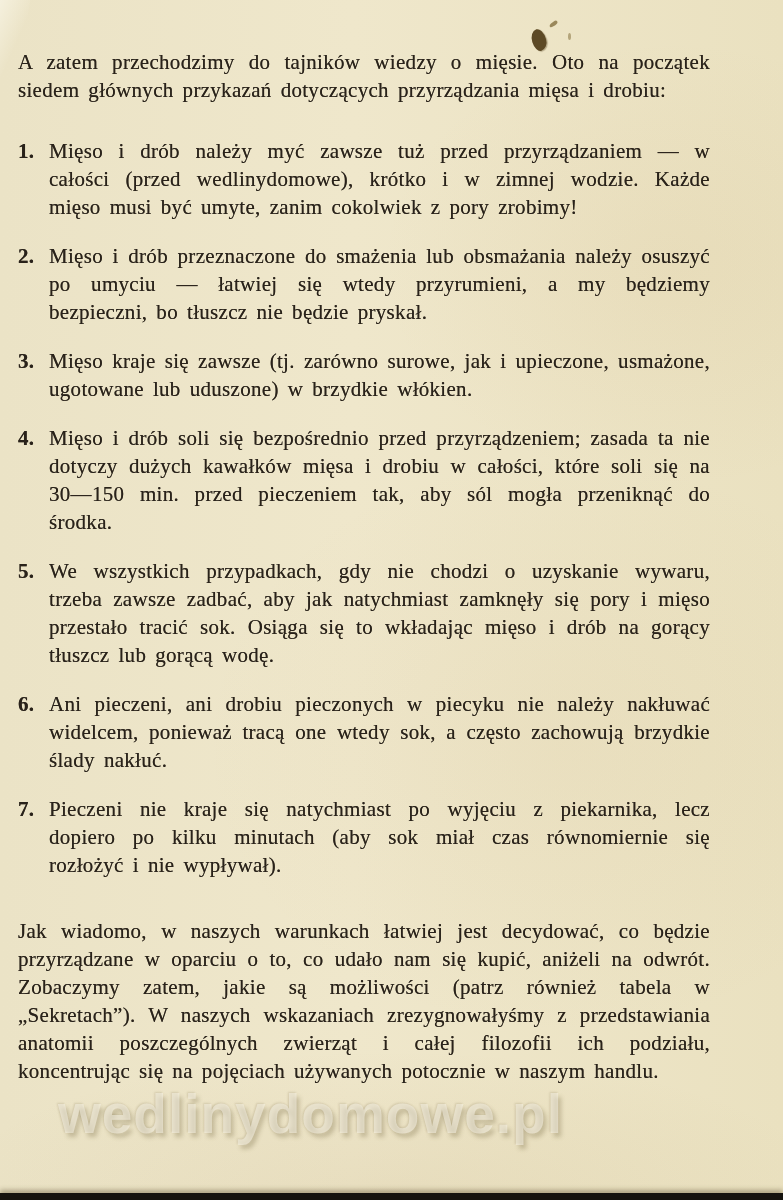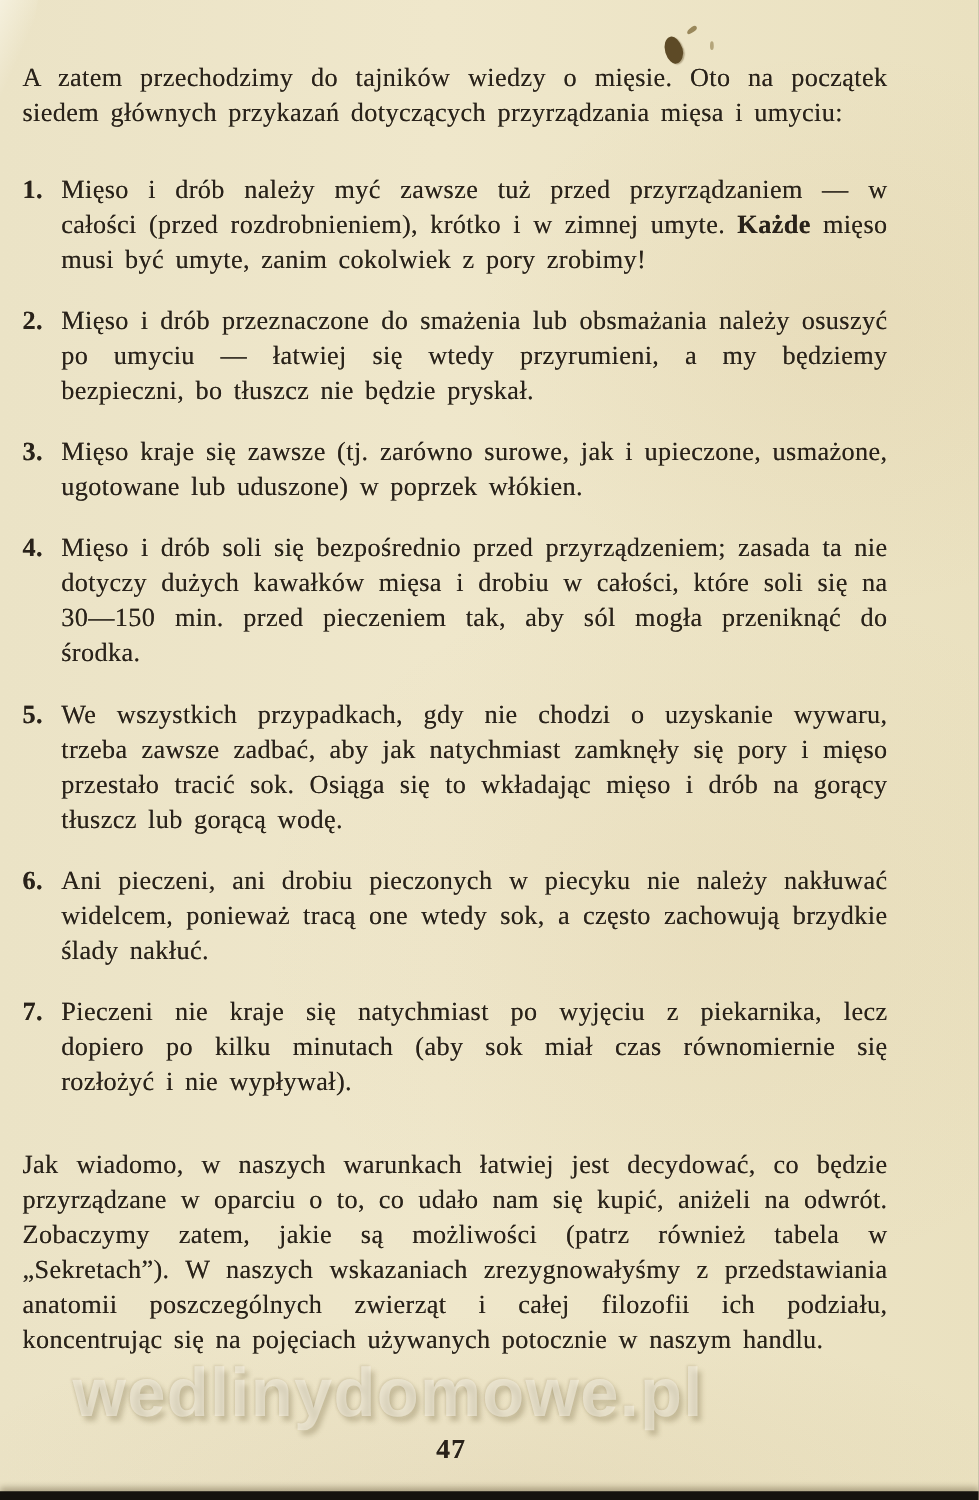--- a/index.html
+++ b/index.html
@@ -39,21 +39,21 @@
   }
   .item .num {
     flex: none;
     width: 31px;
     font-weight: bold;
   }
   .item .itext {
     flex: 1;
     text-align: justify;
   }
-  .bold-word { font-weight: bold; }
+  .bold-word { font-weight: normal; }
 
   .closing { margin-top: 38px; }
 
   .page-number {
     position: absolute;
     top: 1146px;
     left: 0;
     width: 722px;
     text-align: center;
     font-weight: bold;
@@ -138,35 +138,35 @@
 <body>
 
 <div class="page">
   <div class="corner-crease"></div>
   <div class="ink-blot"></div>
   <div class="ink-speck-1"></div>
   <div class="ink-speck-2"></div>
 
   <div class="content">
 
-    <p class="para intro">A zatem przechodzimy do tajników wiedzy o mięsie. Oto na początek siedem głównych przykazań dotyczących przyrządzania mięsa i umyciu:</p>
+    <p class="para intro">A zatem przechodzimy do tajników wiedzy o mięsie. Oto na początek siedem głównych przykazań dotyczących przyrządzania mięsa i drobiu:</p>
 
     <div class="item">
       <span class="num">1.</span>
-      <span class="itext"><span>Mięso i drób należy myć zawsze tuż przed przyrządzaniem — w całości (przed rozdrobnieniem), krótko i w zimnej umyte. </span><span class="bold-word">Każde</span><span> mięso musi być umyte, zanim cokolwiek z pory zrobimy!</span></span>
+      <span class="itext"><span>Mięso i drób należy myć zawsze tuż przed przyrządzaniem — w całości (przed wedlinydomowe), krótko i w zimnej wodzie. </span><span class="bold-word">Każde</span><span> mięso musi być umyte, zanim cokolwiek z pory zrobimy!</span></span>
     </div>
 
     <div class="item">
       <span class="num">2.</span>
       <span class="itext"><span>Mięso i drób przeznaczone do smażenia lub obsmażania należy osuszyć po umyciu — łatwiej się wtedy przyrumieni, a my będziemy bezpieczni, bo tłuszcz nie będzie pryskał.</span><span class="bold-word"></span><span></span></span>
     </div>
 
     <div class="item">
       <span class="num">3.</span>
-      <span class="itext"><span>Mięso kraje się zawsze (tj. zarówno surowe, jak i upieczone, usmażone, ugotowane lub uduszone) w poprzek włókien.</span><span class="bold-word"></span><span></span></span>
+      <span class="itext"><span>Mięso kraje się zawsze (tj. zarówno surowe, jak i upieczone, usmażone, ugotowane lub uduszone) w brzydkie włókien.</span><span class="bold-word"></span><span></span></span>
     </div>
 
     <div class="item">
       <span class="num">4.</span>
       <span class="itext"><span>Mięso i drób soli się bezpośrednio przed przyrządzeniem; zasada ta nie dotyczy dużych kawałków mięsa i drobiu w całości, które soli się na 30—150 min. przed pieczeniem tak, aby sól mogła przeniknąć do środka.</span><span class="bold-word"></span><span></span></span>
     </div>
 
     <div class="item">
       <span class="num">5.</span>
       <span class="itext"><span>We wszystkich przypadkach, gdy nie chodzi o uzyskanie wywaru, trzeba zawsze zadbać, aby jak natychmiast zamknęły się pory i mięso przestało tracić sok. Osiąga się to wkładając mięso i drób na gorący tłuszcz lub gorącą wodę.</span><span class="bold-word"></span><span></span></span>
@@ -180,16 +180,15 @@
     <div class="item">
       <span class="num">7.</span>
       <span class="itext"><span>Pieczeni nie kraje się natychmiast po wyjęciu z piekarnika, lecz dopiero po kilku minutach (aby sok miał czas równomiernie się rozłożyć i nie wypływał).</span><span class="bold-word"></span><span></span></span>
     </div>
 
     <p class="para closing">Jak wiadomo, w naszych warunkach łatwiej jest decydować, co będzie przyrządzane w oparciu o to, co udało nam się kupić, aniżeli na odwrót. Zobaczymy zatem, jakie są możliwości (patrz również tabela w „Sekretach”). W naszych wskazaniach zrezygnowałyśmy z przedstawiania anatomii poszczególnych zwierząt i całej filozofii ich podziału, koncentrując się na pojęciach używanych potocznie w naszym handlu.</p>
   </div>
 
   <div class="watermark">wedlinydomowe.pl</div>
 
-  <div class="page-number">47</div>
 
   <div class="bottom-edge"></div>
 </div>
 
 </body></html>

